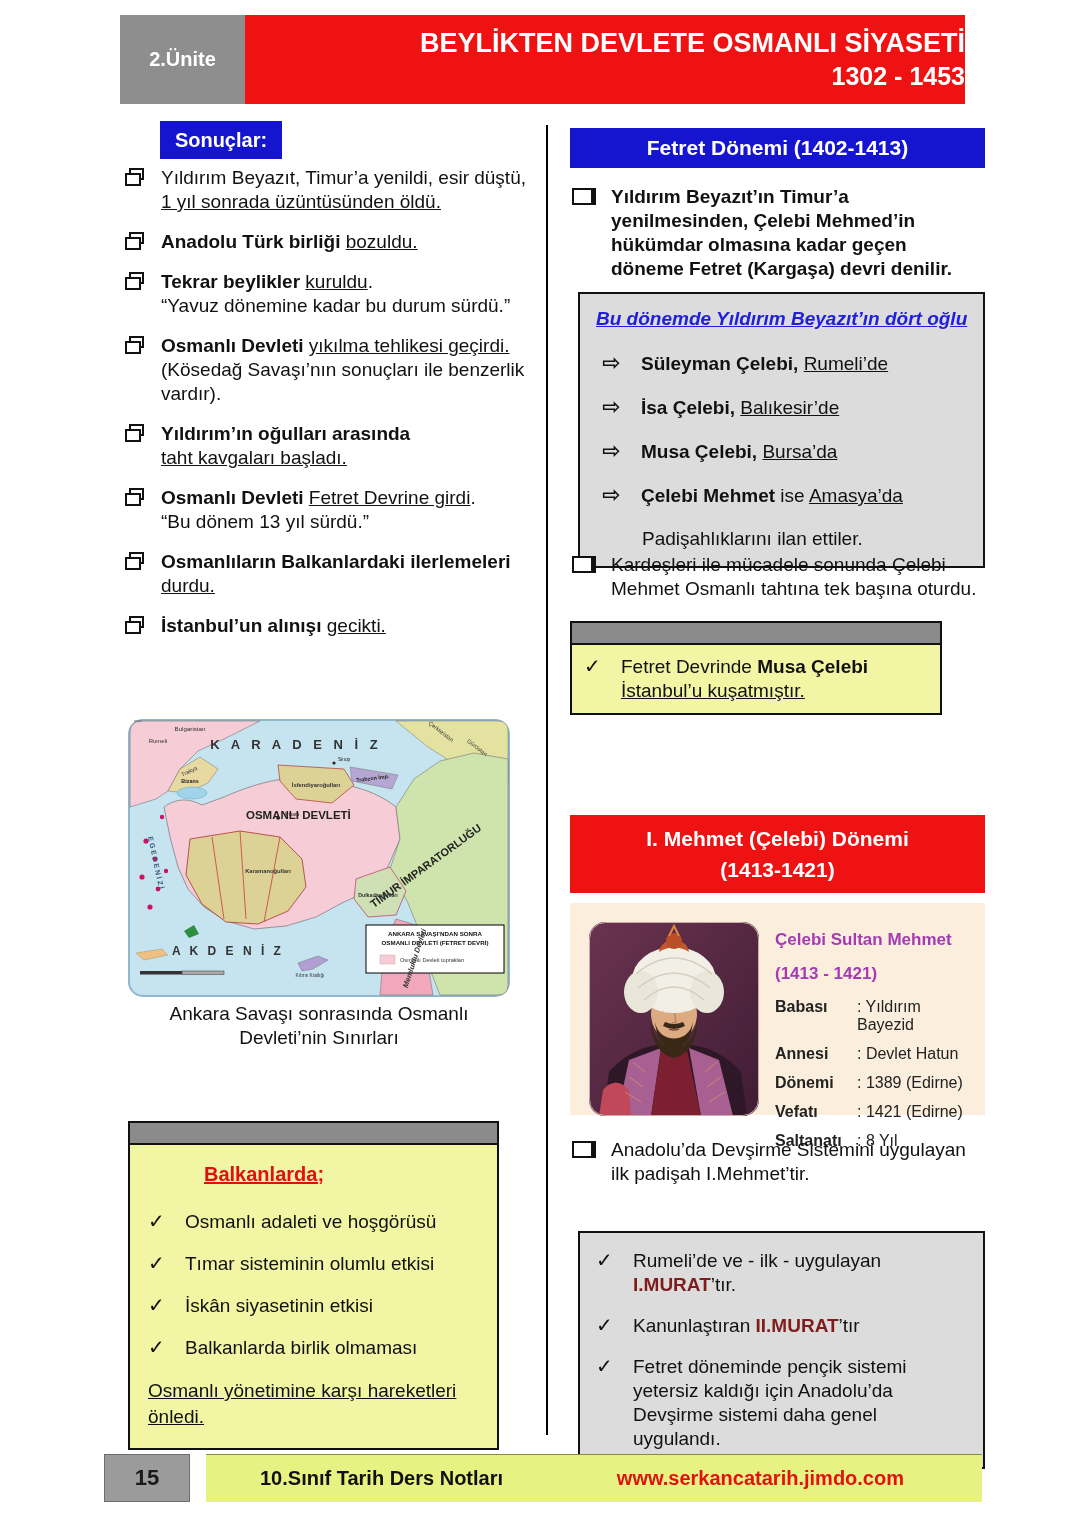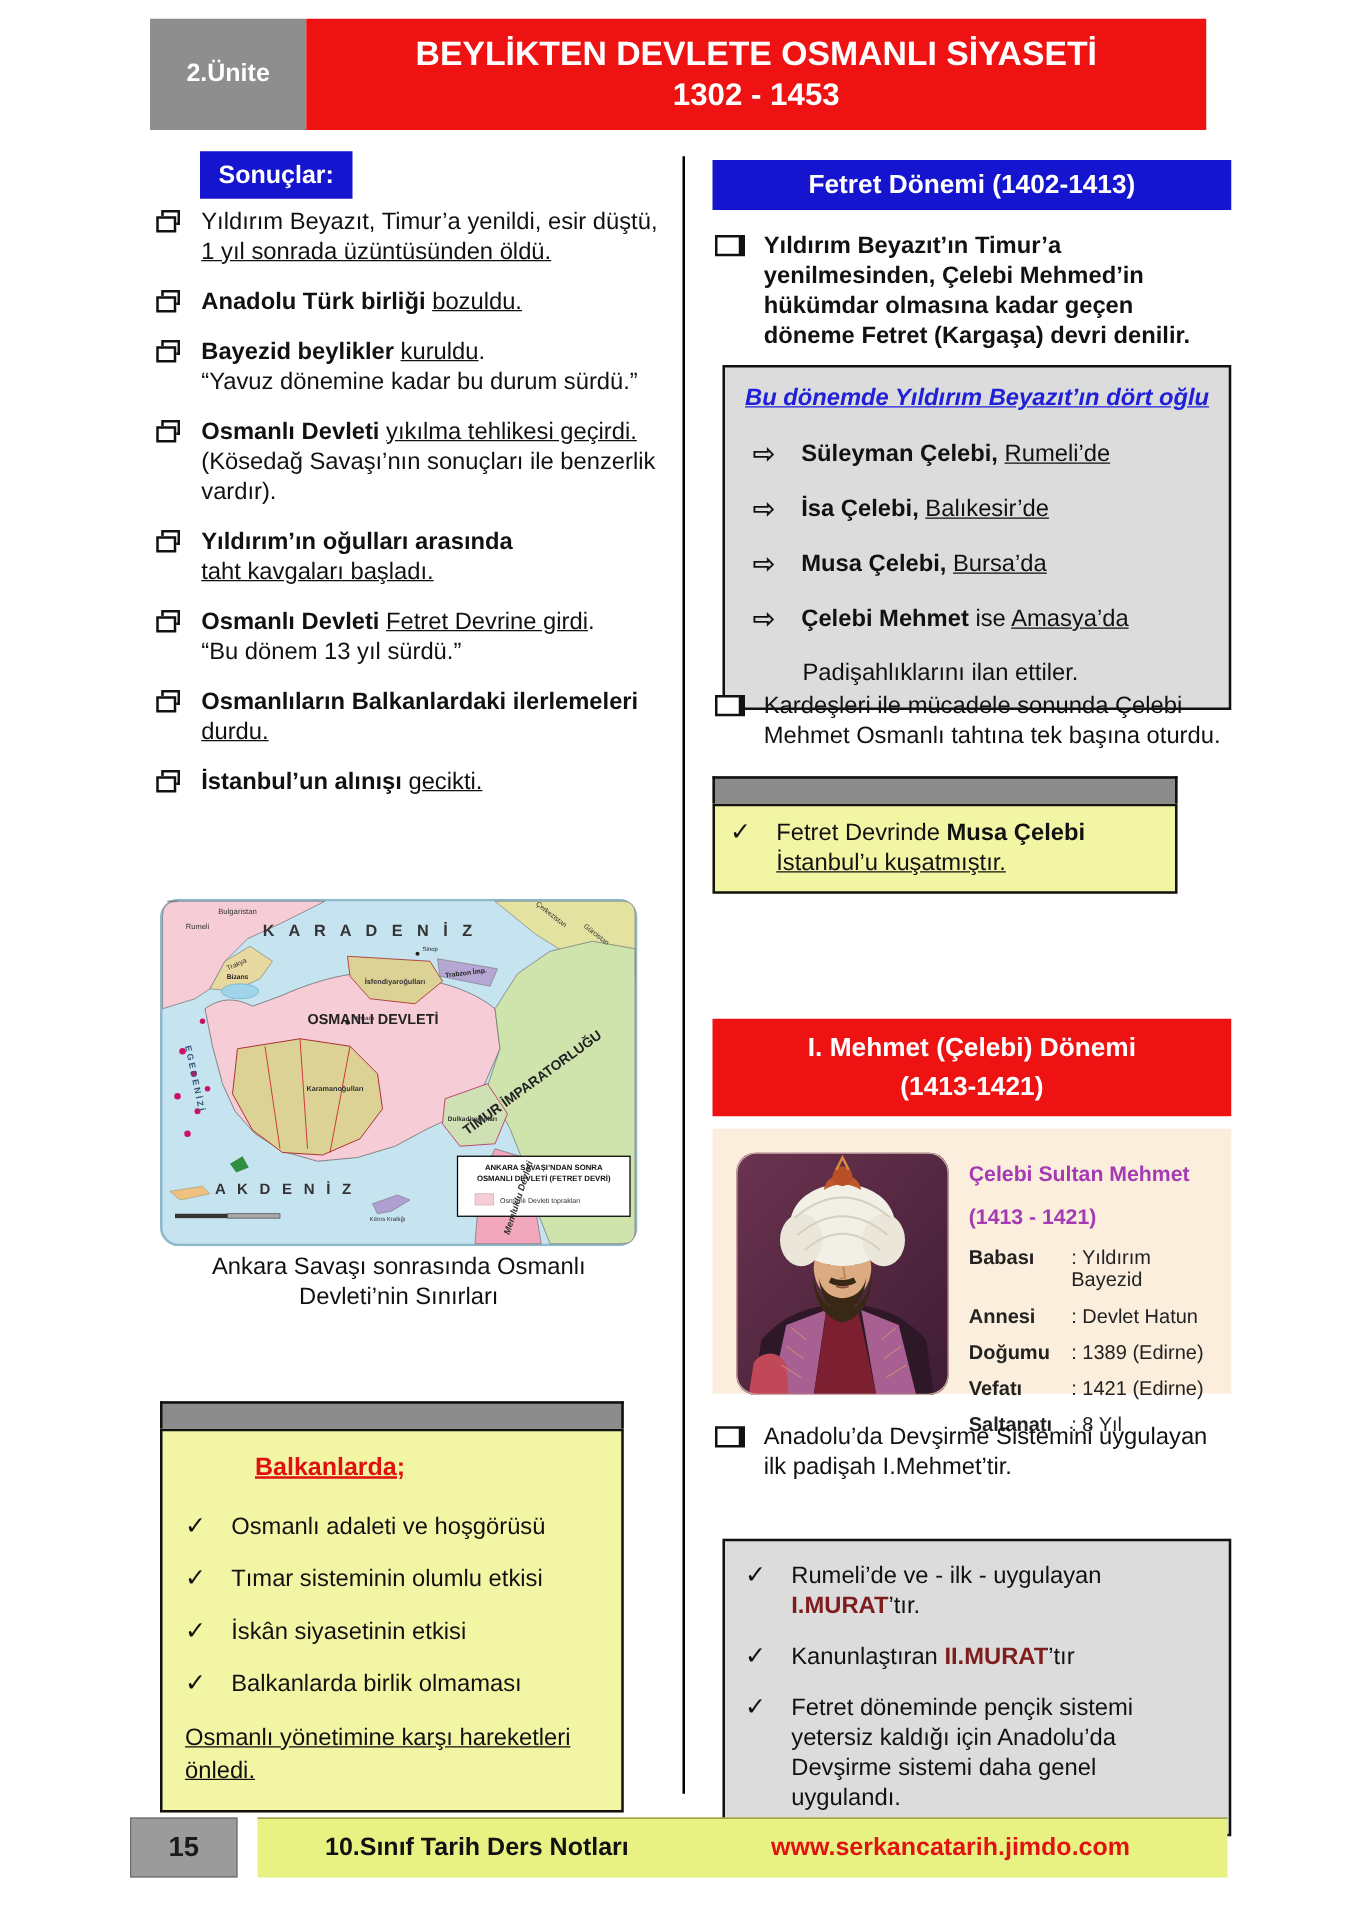--- a/index.html
+++ b/index.html
@@ -5,21 +5,21 @@
   html,body{margin:0;padding:0;background:#fff;}
   body{width:1080px;height:1527px;position:relative;overflow:hidden;
        font-family:"Liberation Sans","DejaVu Sans",sans-serif;color:#111;}
   .abs{position:absolute;}
 
   
   .unit-box{left:120px;top:15px;width:125px;height:89px;background:#8e8e8e;
             display:flex;align-items:center;justify-content:center;
             color:#fff;font-size:20px;font-weight:bold;}
   .title-banner{left:245px;top:15px;width:720px;height:89px;background:#ee1212;
-            display:flex;flex-direction:column;align-items:center;justify-content:center;
+            display:flex;flex-direction:column;align-items:flex-end;justify-content:center;
             color:#fff;font-weight:bold;text-align:center;}
   .title-banner .t1{font-size:27px;line-height:1.25;}
   .title-banner .t2{font-size:25px;line-height:1.25;}
 
   
   .divider{left:546px;top:125px;width:2px;height:1310px;background:#000;}
 
   
   .seg-p{}
   .seg-b{font-weight:bold;}
@@ -120,21 +120,21 @@
   <div class="li">
     <span class="win-icon"></span>
     <div class="li-text"><span class="seg-p">Yıldırım Beyazıt, Timur’a yenildi, esir düştü, </span><span class="seg-u">1 yıl sonrada üzüntüsünden öldü.</span></div>
   </div>
   <div class="li">
     <span class="win-icon"></span>
     <div class="li-text"><span class="seg-b">Anadolu Türk birliği </span><span class="seg-u">bozuldu.</span></div>
   </div>
   <div class="li">
     <span class="win-icon"></span>
-    <div class="li-text"><span class="seg-b">Bayezid beylikler </span><span class="seg-u">kuruldu</span><span class="seg-p">.</span><br><span class="seg-p">“Yavuz dönemine kadar bu durum sürdü.”</span></div>
+    <div class="li-text"><span class="seg-b">Tekrar beylikler </span><span class="seg-u">kuruldu</span><span class="seg-p">.</span><br><span class="seg-p">“Yavuz dönemine kadar bu durum sürdü.”</span></div>
   </div>
   <div class="li">
     <span class="win-icon"></span>
     <div class="li-text"><span class="seg-b">Osmanlı Devleti </span><span class="seg-u">yıkılma tehlikesi geçirdi.</span><br><span class="seg-p">(Kösedağ Savaşı’nın sonuçları ile benzerlik vardır).</span></div>
   </div>
   <div class="li">
     <span class="win-icon"></span>
     <div class="li-text"><span class="seg-b">Yıldırım’ın oğulları arasında</span><br><span class="seg-u">taht kavgaları başladı.</span></div>
   </div>
   <div class="li">
@@ -352,21 +352,21 @@
     <div class="p-years">(1413 - 1421)</div>
     <div class="p-row">
       <span class="lbl">Babası</span>
       <span>: Yıldırım Bayezid</span>
     </div>
     <div class="p-row">
       <span class="lbl">Annesi</span>
       <span>: Devlet Hatun</span>
     </div>
     <div class="p-row">
-      <span class="lbl">Doğumu</span>
+      <span class="lbl">Dönemi</span>
       <span>: 1389 (Edirne)</span>
     </div>
     <div class="p-row">
       <span class="lbl">Vefatı</span>
       <span>: 1421 (Edirne)</span>
     </div>
     <div class="p-row">
       <span class="lbl">Saltanatı</span>
       <span>: 8 Yıl</span>
     </div>

